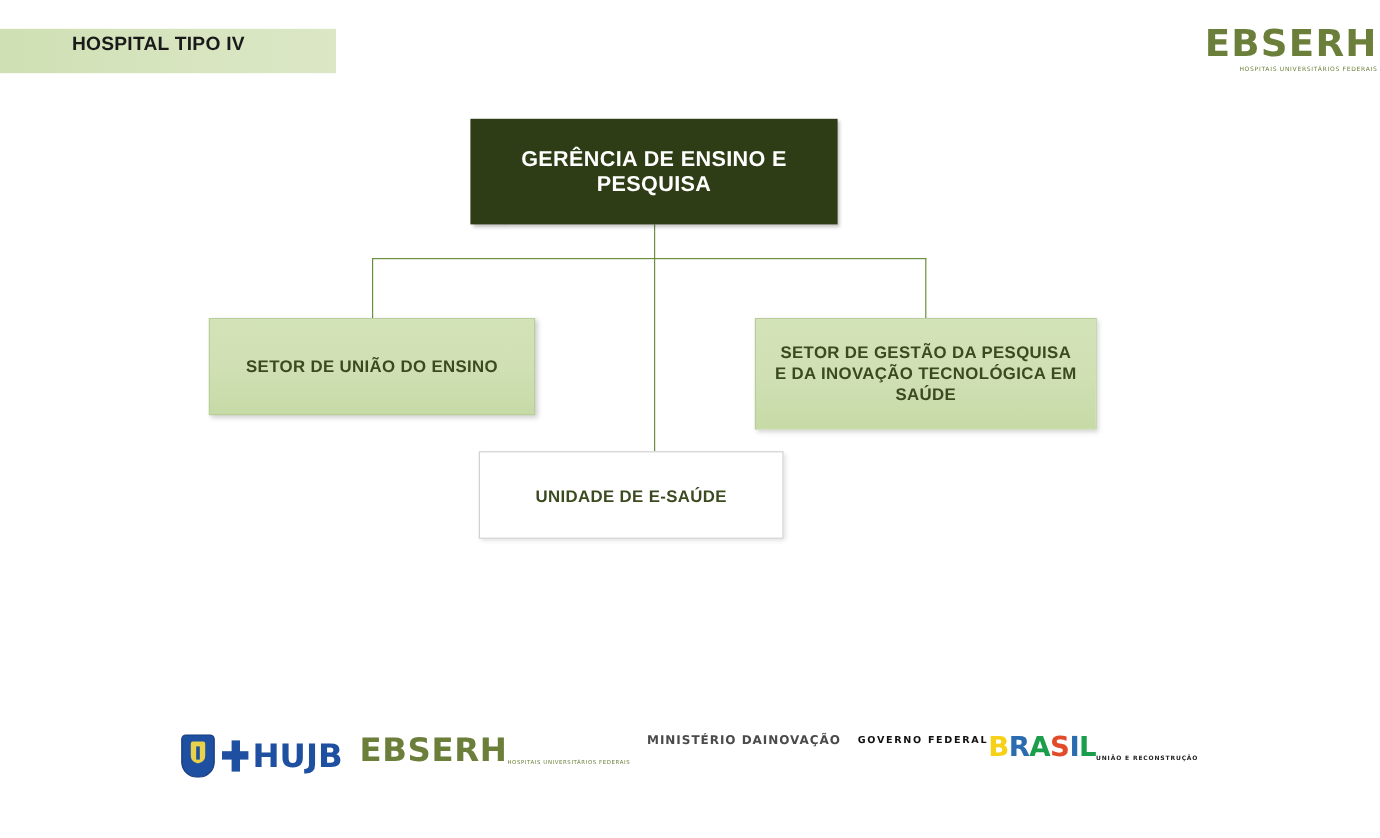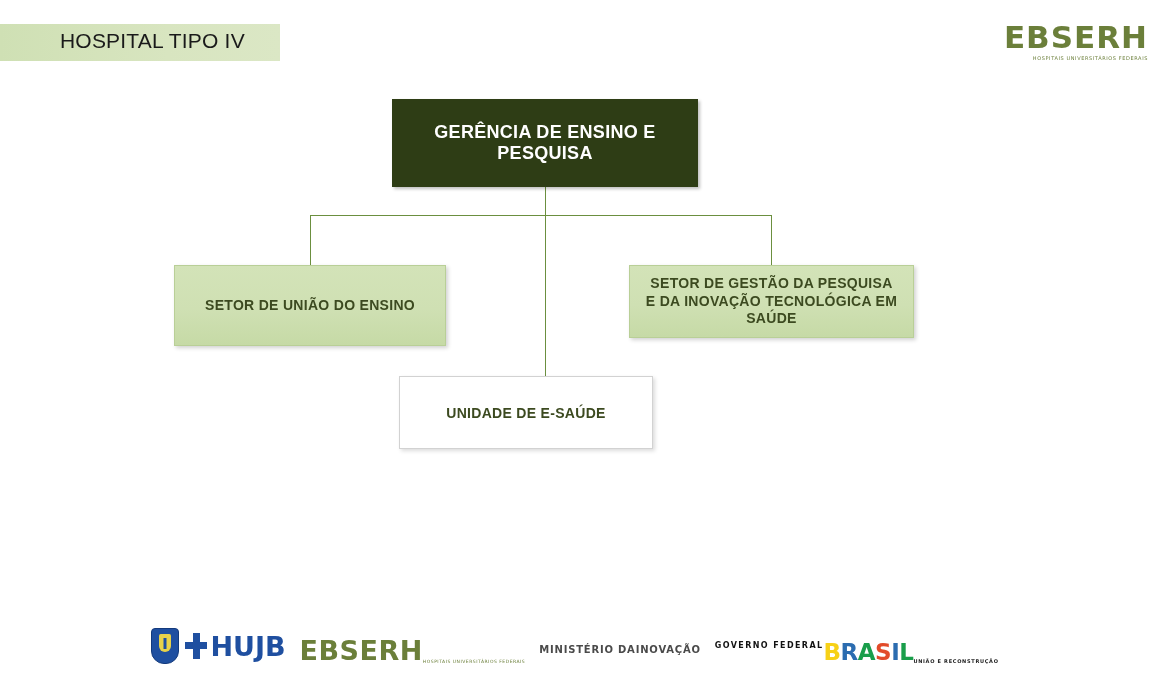--- a/index.html
+++ b/index.html
@@ -21,22 +21,22 @@
     left: 0;
     top: 24px;
     width: 280px;
     height: 37px;
     background: linear-gradient(to right, #cfe0b4 0%, #d8e5c0 60%, #dbe7c5 100%);
   }
   .header-title {
     position: absolute;
     left: 60px;
     top: 29px;
-    font-size: 21px;
-    font-weight: normal;
+    font-size: 16px;
+    font-weight: bold;
     color: #1a1a1a;
     letter-spacing: 0.2px;
     white-space: nowrap;
   }
 
   
   .ebserh-logo {
     position: absolute;
     right: 2px;
     top: 22px;
@@ -101,21 +101,21 @@
   .node-left {
     left: 174px;
     top: 265px;
     width: 272px;
     height: 81px;
   }
   .node-right {
     left: 629px;
     top: 265px;
     width: 285px;
-    height: 73px;
+    height: 93px;
   }
   .node-unit {
     left: 399px;
     top: 376px;
     width: 254px;
     height: 73px;
     background: #ffffff;
     border: 1px solid #d2d2d2;
     color: #3c4a20;
     font-size: 14px;
@@ -125,21 +125,21 @@
   }
 
   
   .footer {
     position: absolute;
     left: 0;
     right: 0;
     bottom: 34px;
     height: 52px;
     display: flex;
-    align-items: flex-end;
+    align-items: flex-start;
     justify-content: center;
     gap: 14px;
   }
   .footer-item { display: flex; align-items: flex-end; }
 
   
   .hujb { display: flex; align-items: center; gap: 6px; }
   .crest {
     width: 26px; height: 34px;
     background: #1f4fa0;

